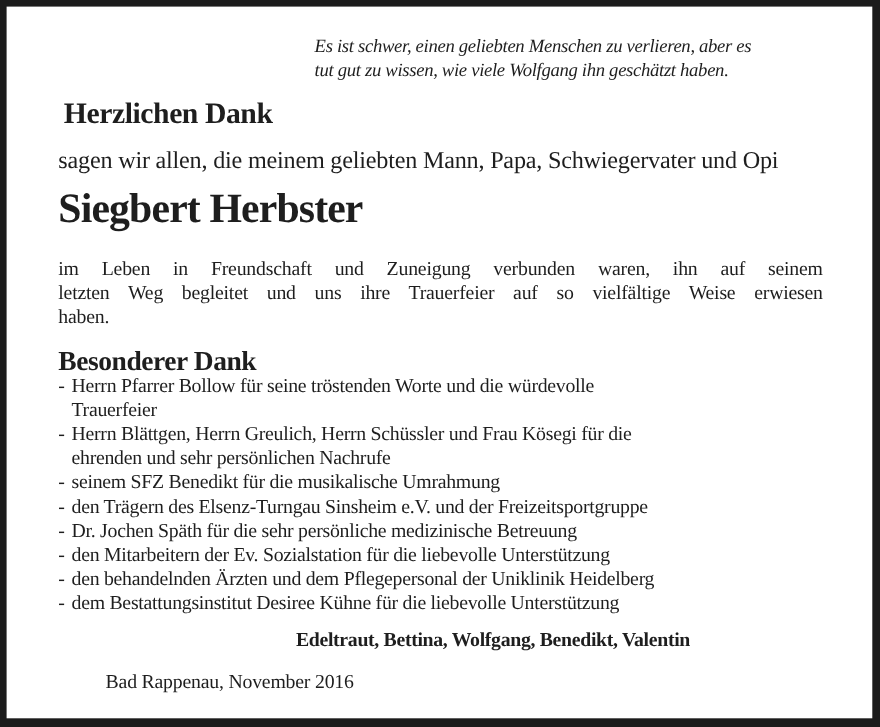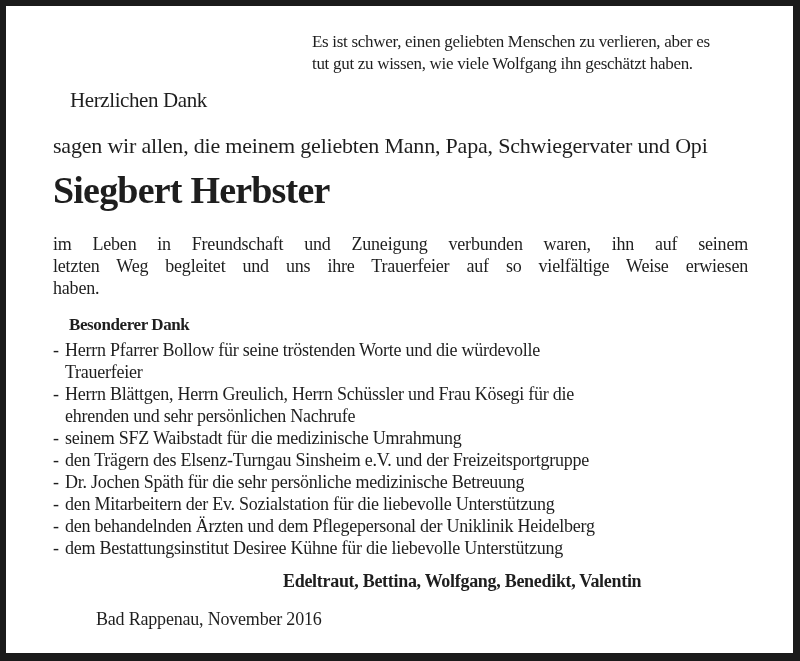--- a/index.html
+++ b/index.html
@@ -13,29 +13,29 @@
       position: absolute;
       left: 6px; top: 6px;
       width: 787px; height: 647px;
       background: #ffffff;
       color: #1e1e1e;
       font-family: "Liberation Serif", "DejaVu Serif", serif;
     }
     .abs { position: absolute; white-space: nowrap; }
     .motto {
       left: 280px; top: 25px;
+      font-style: italic;
       font-size: 17px;
       line-height: 22px;
       letter-spacing: -0.3px;
-      margin-left: 26px;
     }
     .h-dank {
-      left: 64px; top: 82px;
-      font-weight: normal;
-      font-size: 21px;
+      left: 52px; top: 82px;
+      font-weight: bold;
+      font-size: 27px;
       letter-spacing: -0.4px;
     }
     .intro {
       left: 47px; top: 127px;
       font-size: 22px;
       letter-spacing: -0.2px;
     }
     .name {
       left: 47px; top: 162px;
       font-weight: bold;
@@ -49,39 +49,38 @@
       font-size: 18px;
       line-height: 22px;
       text-align: justify;
       letter-spacing: -0.2px;
     }
     .body-text .line { display: block; text-align-last: justify; }
     .body-text .line.last { text-align-last: left; }
     .h-besonders {
       left: 47px; top: 309px;
       font-weight: bold;
-      font-size: 17px;
+      font-size: 25px;
       letter-spacing: -0.4px;
-      margin-left: 16px;
     }
     .list {
       left: 47px; top: 333px;
       width: 700px;
       white-space: normal;
       font-size: 18px;
       line-height: 22px;
       letter-spacing: -0.25px;
       margin: 0; padding: 0;
       list-style: none;
     }
     .list li { position: relative; padding-left: 12px; }
     .list li .dash { position: absolute; left: 0; top: 0; }
     .list li .txt { display: block; }
     .signers {
-      left: 277px; top: 565px;
+      left: 263px; top: 565px;
       font-weight: bold;
       font-size: 18px;
       letter-spacing: -0.3px;
     }
     .place {
       left: 47px; top: 603px;
       font-size: 18px;
       letter-spacing: -0.2px;
       margin-left: 43px;
     }
@@ -116,21 +115,21 @@
       <span class="txt">Herrn Pfarrer Bollow für seine tröstenden Worte und die würdevolle</span>
       <span class="txt">Trauerfeier</span>
     </li>
     <li>
       <span class="dash">-</span>
       <span class="txt">Herrn Blättgen, Herrn Greulich, Herrn Schüssler und Frau Kösegi für die</span>
       <span class="txt">ehrenden und sehr persönlichen Nachrufe</span>
     </li>
     <li>
       <span class="dash">-</span>
-      <span class="txt">seinem SFZ Waibstadt für die medizinische Umrahmung</span>
+      <span class="txt">seinem SFZ Benedikt für die musikalische Umrahmung</span>
     </li>
     <li>
       <span class="dash">-</span>
       <span class="txt">den Trägern des Elsenz-Turngau Sinsheim e.V. und der Freizeitsportgruppe</span>
     </li>
     <li>
       <span class="dash">-</span>
       <span class="txt">Dr. Jochen Späth für die sehr persönliche medizinische Betreuung</span>
     </li>
     <li>

